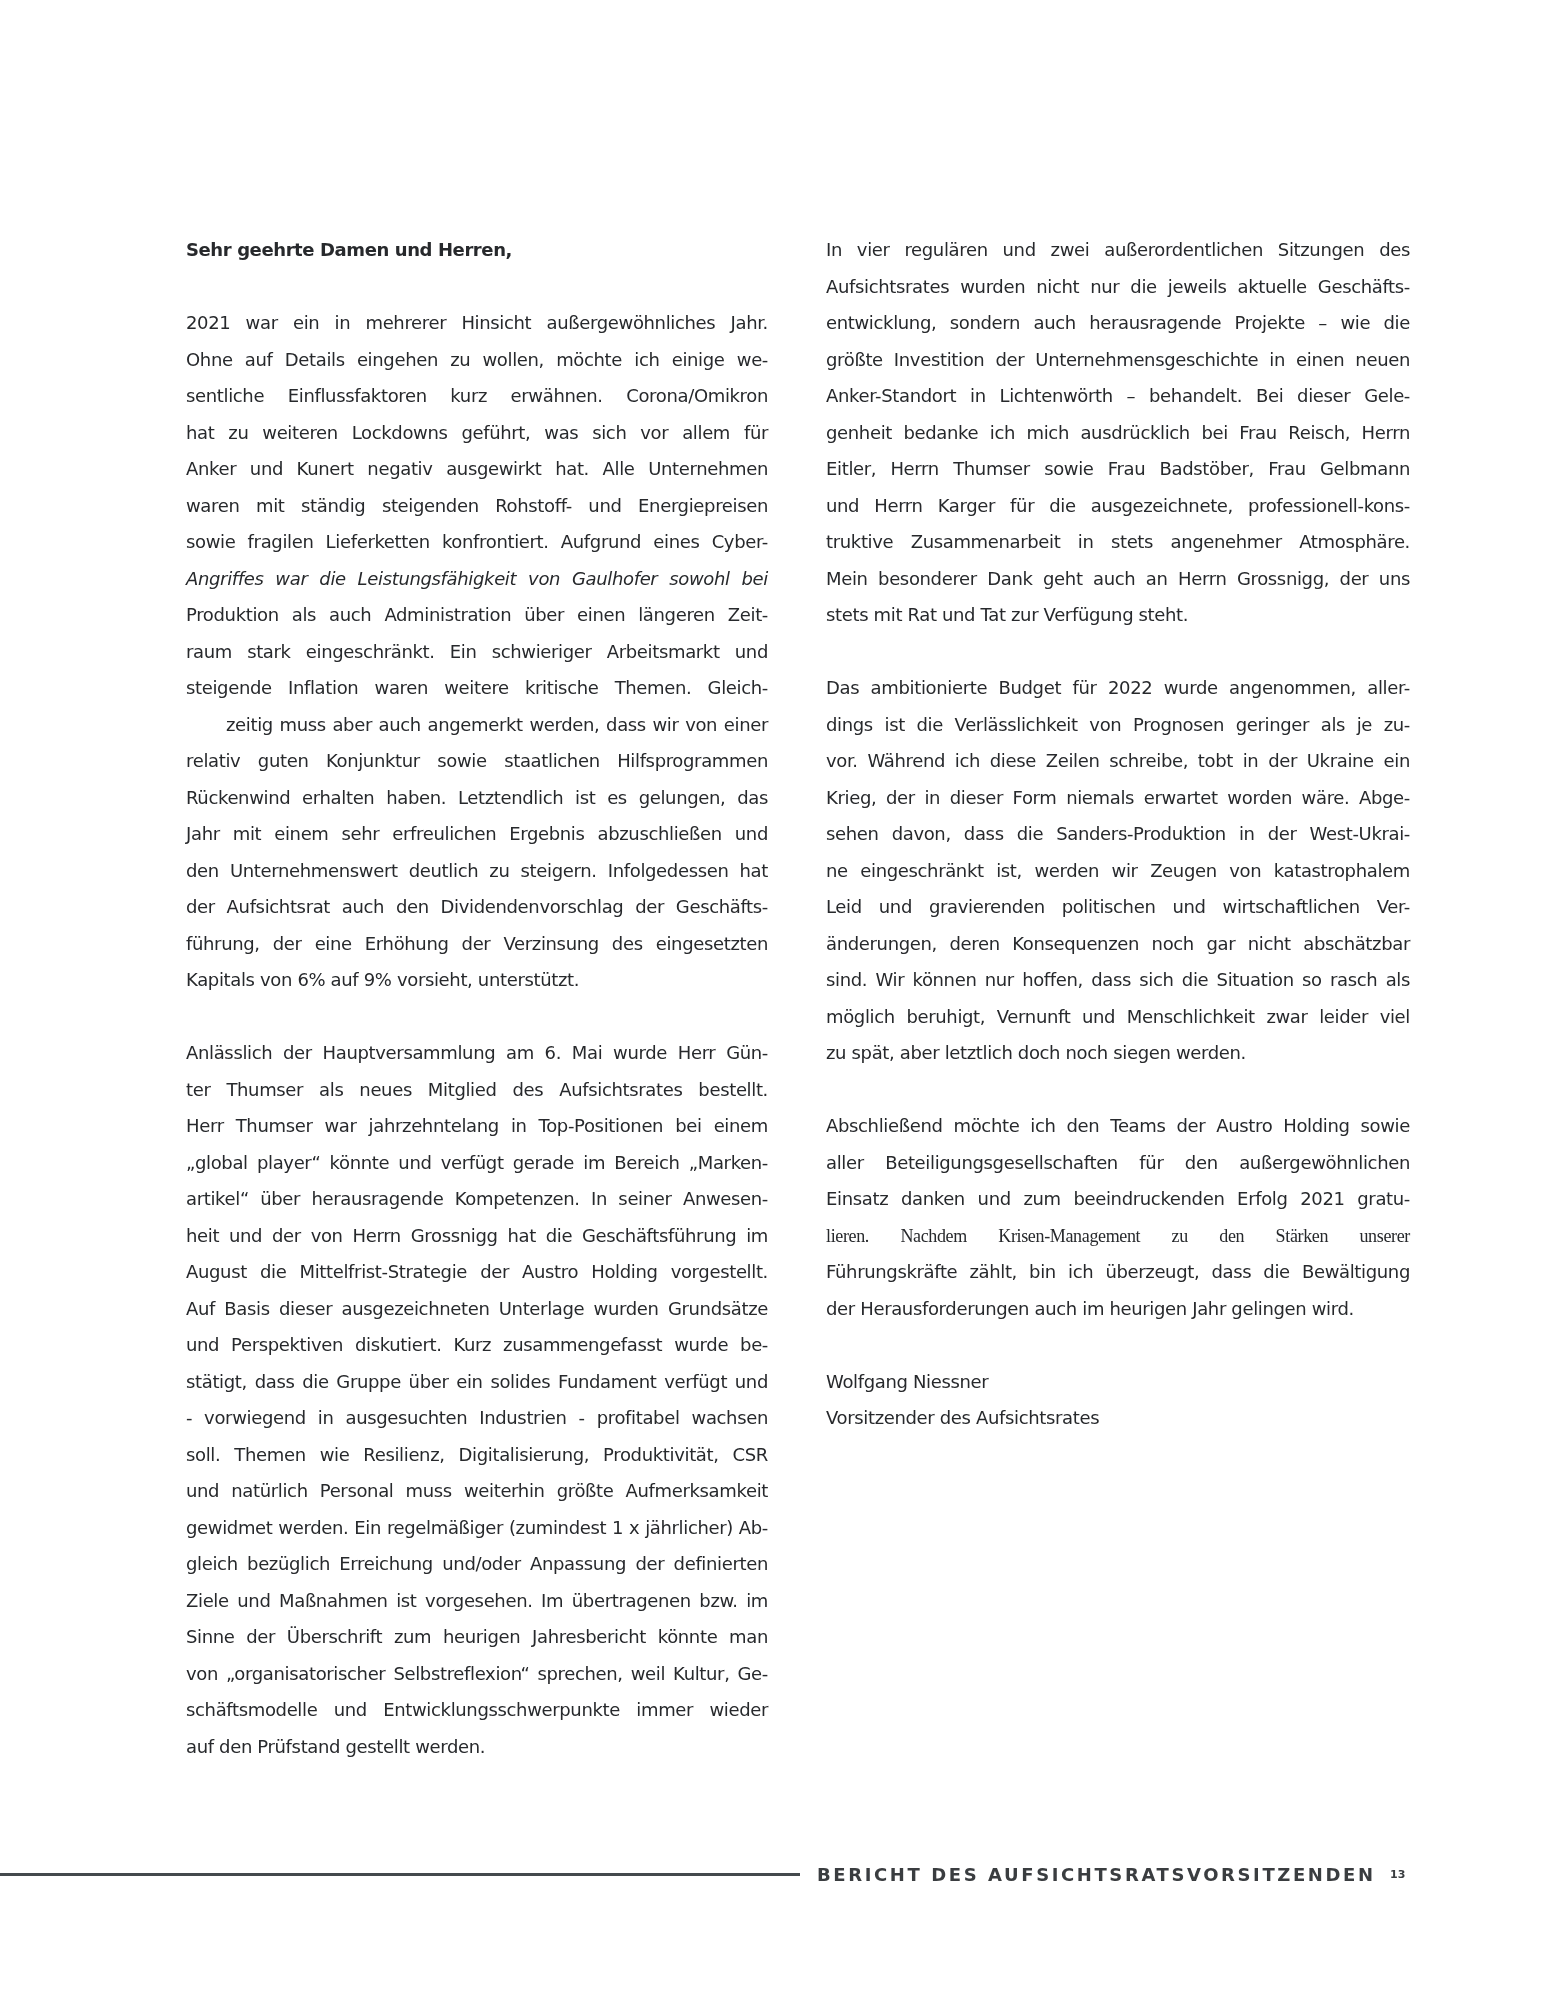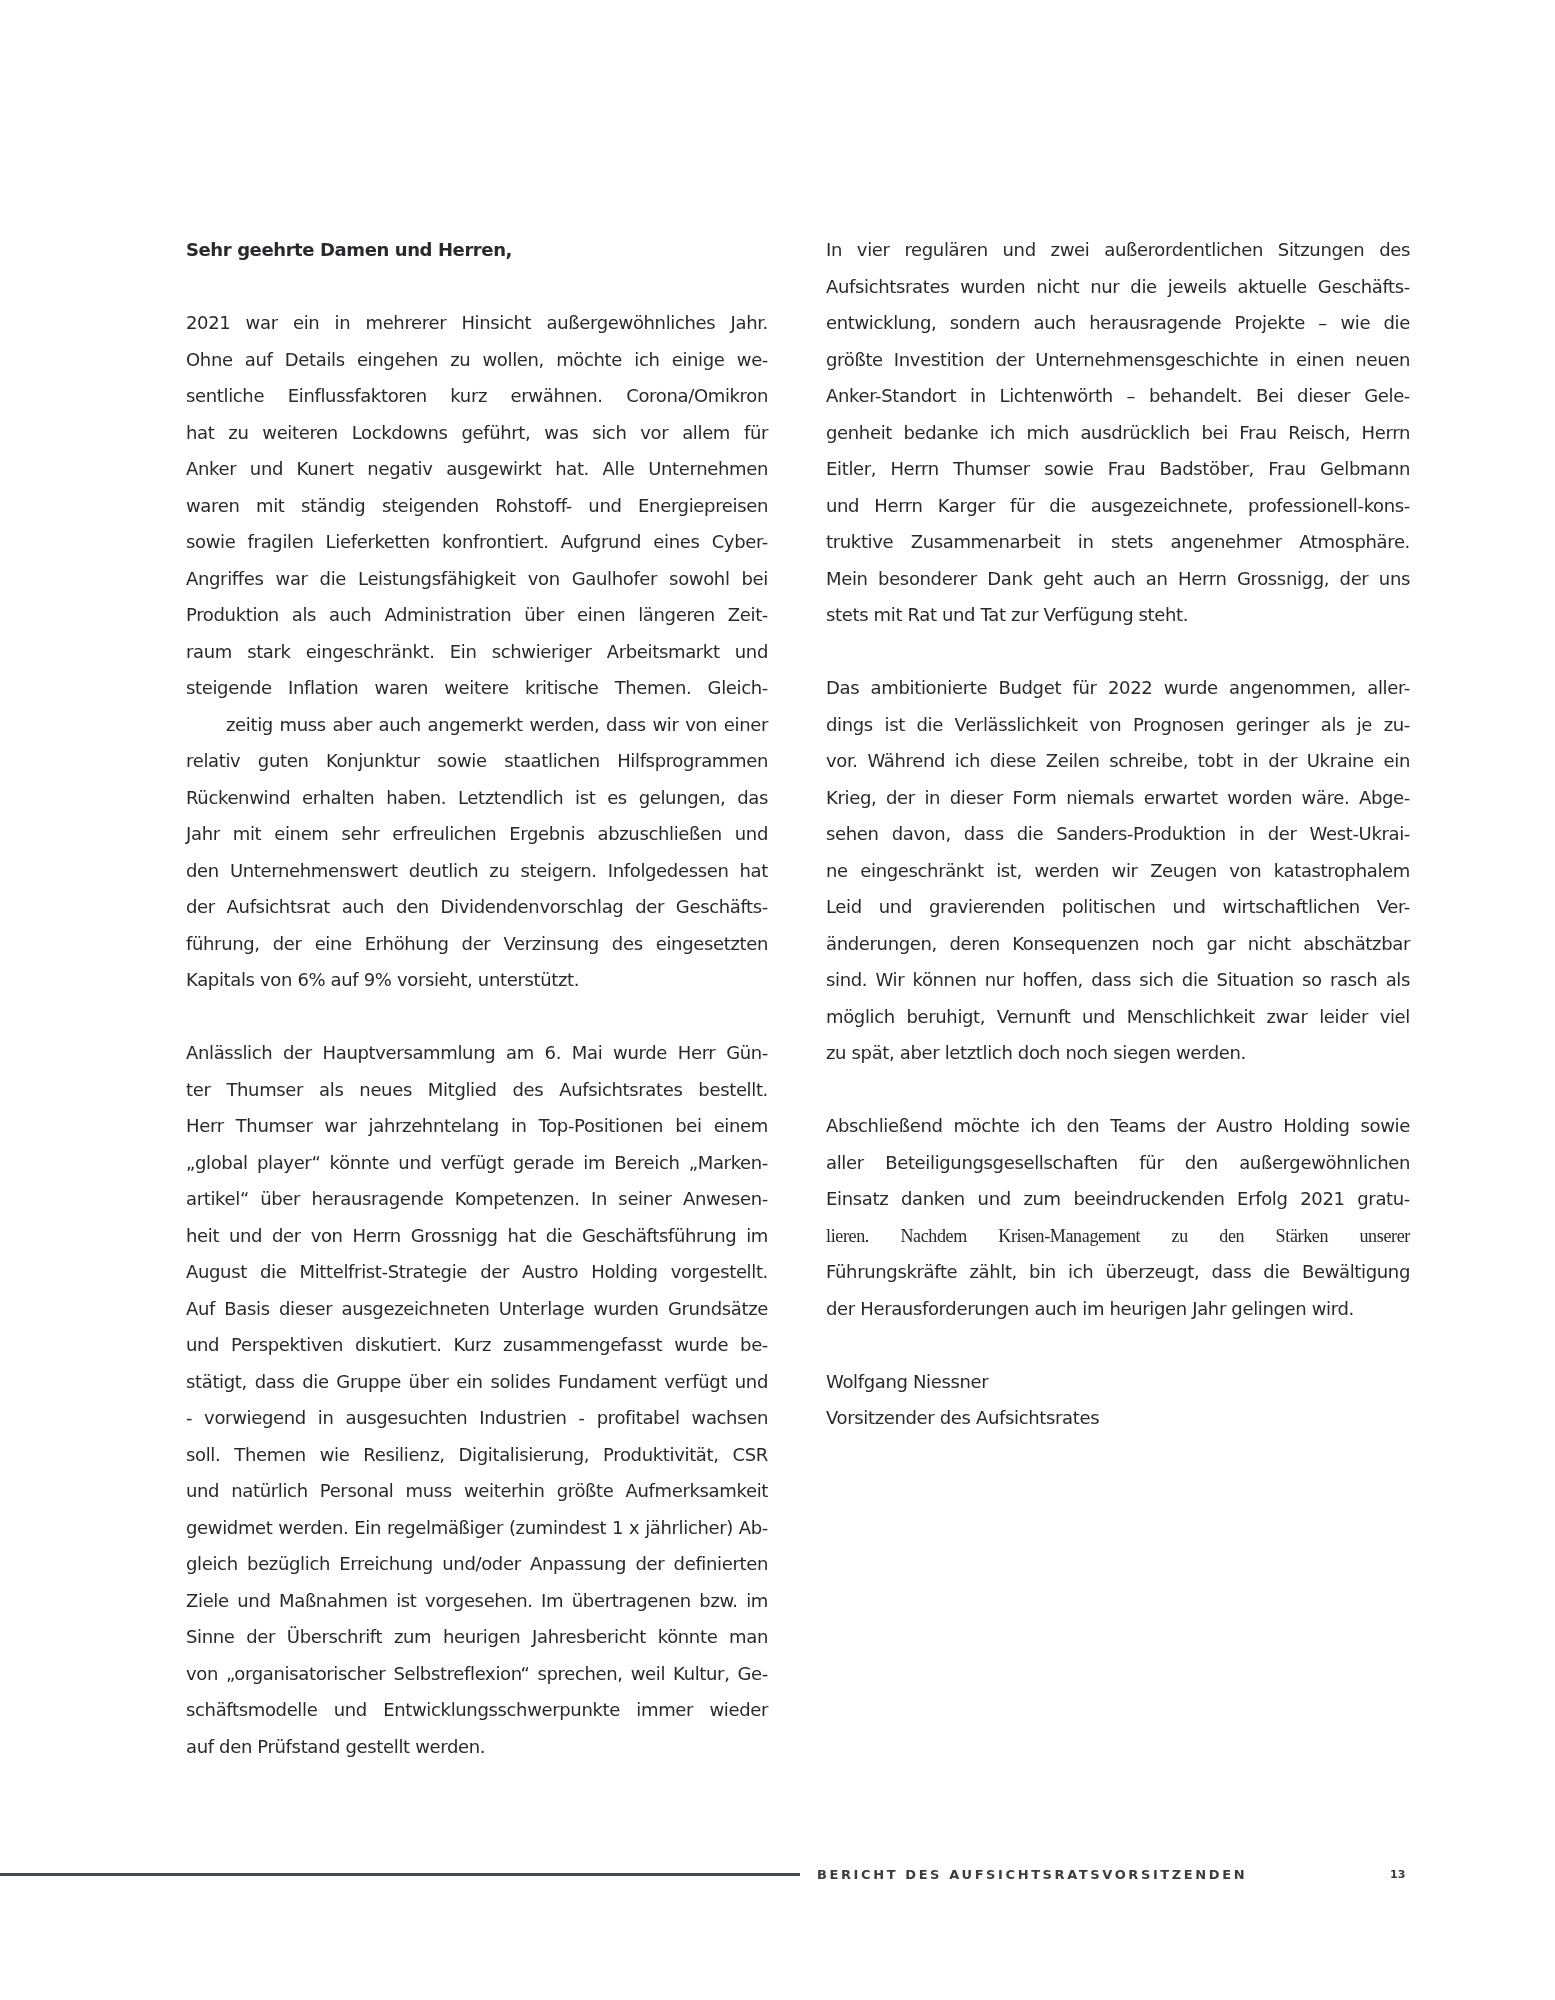--- a/index.html
+++ b/index.html
@@ -8,40 +8,40 @@
   .col { position:absolute; top:232px; }
   .col-left { left:186px; width:582px; }
   .col-right { left:826px; width:584px; }
   .line { display:block; height:36.5px; line-height:36.5px; font-size:18px;
           white-space:nowrap; text-align:justify; text-align-last:justify;
           letter-spacing:-0.35px; word-spacing:0px; }
   .line.last { text-align-last:left; }
   .line.heading { font-weight:bold; text-align-last:left; letter-spacing:-0.4px; }
   .line.blank { height:36.5px; }
   .rule { position:absolute; left:0; top:1873px; width:800px; height:3px; background:#44494d; }
-  .footer-label { position:absolute; left:817px; top:1864px; font-size:13px; font-weight:bold;
+  .footer-label { position:absolute; left:817px; top:1864px; font-size:18px; font-weight:bold;
                   letter-spacing:2.6px; color:#3a3d40; font-family:"DejaVu Sans", sans-serif;
                   line-height:22px; white-space:nowrap; }
   .page-num { position:absolute; left:1390px; top:1864px; font-size:11px; font-weight:bold;
               color:#3a3d40; line-height:22px; font-family:"DejaVu Sans", sans-serif; }
 </style>
 </head>
 <body>
 
 <div class="col col-left" id="col-left">
     <span class="line heading" style="display: block;">Sehr geehrte Damen und Herren,</span>
     <span class="line blank"></span>
     <span class="line" style="display: block;">2021 war ein in mehrerer Hinsicht außergewöhnliches Jahr.</span>
     <span class="line" style="display: block;">Ohne auf Details eingehen zu wollen, möchte ich einige we-</span>
     <span class="line" style="display: block;">sentliche Einflussfaktoren kurz erwähnen. Corona/Omikron</span>
     <span class="line" style="display: block;">hat zu weiteren Lockdowns geführt, was sich vor allem für</span>
     <span class="line" style="display: block;">Anker und Kunert negativ ausgewirkt hat. Alle Unternehmen</span>
     <span class="line" style="display: block;">waren mit ständig steigenden Rohstoff- und Energiepreisen</span>
     <span class="line" style="display: block;">sowie fragilen Lieferketten konfrontiert. Aufgrund eines Cyber-</span>
-    <span class="line" style="display: block;">Angriffes war die Leistungsfähigkeit von Gaulhofer sowohl bei</span>
+    <span class="line" style="display: block; font-style: italic;">Angriffes war die Leistungsfähigkeit von Gaulhofer sowohl bei</span>
     <span class="line" style="display: block;">Produktion als auch Administration über einen längeren Zeit-</span>
     <span class="line" style="display: block;">raum stark eingeschränkt. Ein schwieriger Arbeitsmarkt und</span>
     <span class="line" style="display: block;">steigende Inflation waren weitere kritische Themen. Gleich-</span>
     <span class="line" style="display: block; margin-left: 40px;">zeitig muss aber auch angemerkt werden, dass wir von einer</span>
     <span class="line" style="display: block;">relativ guten Konjunktur sowie staatlichen Hilfsprogrammen</span>
     <span class="line" style="display: block;">Rückenwind erhalten haben. Letztendlich ist es gelungen, das</span>
     <span class="line" style="display: block;">Jahr mit einem sehr erfreulichen Ergebnis abzuschließen und</span>
     <span class="line" style="display: block;">den Unternehmenswert deutlich zu steigern. Infolgedessen hat</span>
     <span class="line" style="display: block;">der Aufsichtsrat auch den Dividendenvorschlag der Geschäfts-</span>
     <span class="line" style="display: block;">führung, der eine Erhöhung der Verzinsung des eingesetzten</span>

